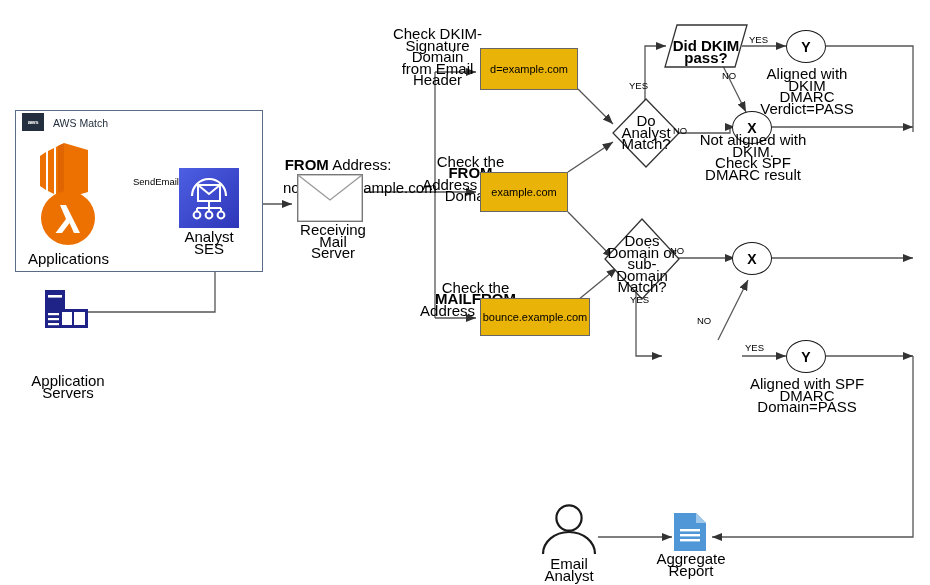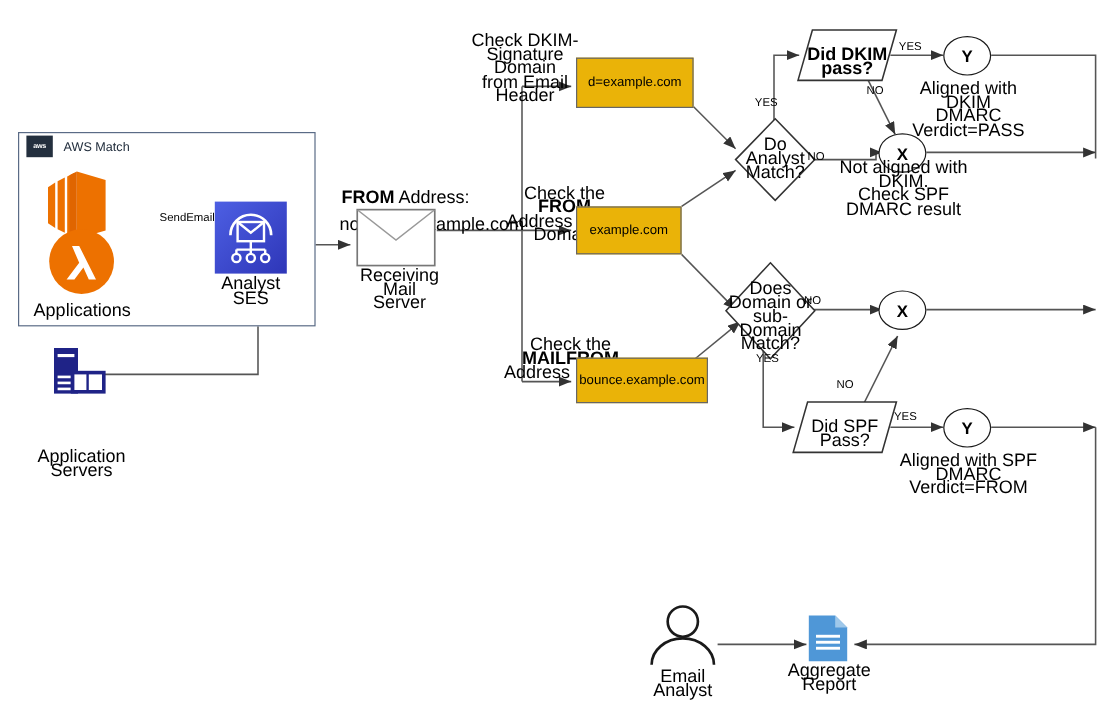--- a/index.html
+++ b/index.html
@@ -203,26 +203,20 @@
 Match?</div>
   </div>
 
   <div class="para" style="left:664px;top:24px;width:84px;height:56px;font-weight:bold;">
     <svg width="84" height="44" viewBox="0 0 84 44" style="position:static;">
       <polygon points="13,1 83,1 71,43 1,43" fill="#fff" stroke="#333" stroke-width="1.3"></polygon>
     </svg>
     <div class="lbl" style="left:0;top:16px;width:84px;">Did DKIM pass?</div>
   </div>
 
-  <div class="para" style="left:660px;top:334px;width:88px;height:44px;">
-    <svg width="88" height="44" viewBox="0 0 88 44" style="position:static;">
-      <polygon points="13,1 87,1 75,43 1,43" fill="#fff" stroke="#333" stroke-width="1.3"></polygon>
-    </svg>
-    <div class="lbl" style="left:0;top:16px;width:88px;">Did SPF Pass?</div>
-  </div>
 
   <div class="edge-label" style="left:629px;top:80px;">YES</div>
   <div class="edge-label" style="left:673px;top:125px;">NO</div>
   <div class="edge-label" style="left:749px;top:34px;">YES</div>
   <div class="edge-label" style="left:722px;top:70px;">NO</div>
   <div class="edge-label" style="left:670px;top:245px;">NO</div>
   <div class="edge-label" style="left:630px;top:294px;">YES</div>
   <div class="edge-label" style="left:697px;top:315px;">NO</div>
   <div class="edge-label" style="left:745px;top:342px;">YES</div>
 
@@ -231,21 +225,21 @@
 DMARC Verdict=PASS</div>
 
   <div class="circ" style="left:732px;top:111px;width:40px;height:33px;">X</div>
   <div class="lbl" style="left:690px;top:134px;width:126px;">Not aligned with DKIM.
 Check SPF DMARC result</div>
 
   <div class="circ" style="left:732px;top:242px;width:40px;height:33px;">X</div>
 
   <div class="circ" style="left:786px;top:340px;width:40px;height:33px;">Y</div>
   <div class="lbl" style="left:747px;top:378px;width:120px;">Aligned with SPF
-DMARC Verdict=FROM</div>
+DMARC Domain=PASS</div>
 
   <div class="abs" style="left:539px;top:504px;width:60px;height:52px;">
     <svg width="60" height="52" viewBox="0 0 60 52" style="position:static;">
       <circle cx="30" cy="14" r="12.6" fill="none" stroke="#1a1a1a" stroke-width="2.2"></circle>
       <path d="M4,50 A26,22 0 0 1 56,50" fill="none" stroke="#1a1a1a" stroke-width="2.2"></path>
     </svg>
   </div>
   <div class="lbl" style="left:529px;top:558px;width:80px;">Email Analyst</div>
 
   <div class="abs" style="left:674px;top:513px;width:32px;height:38px;">

